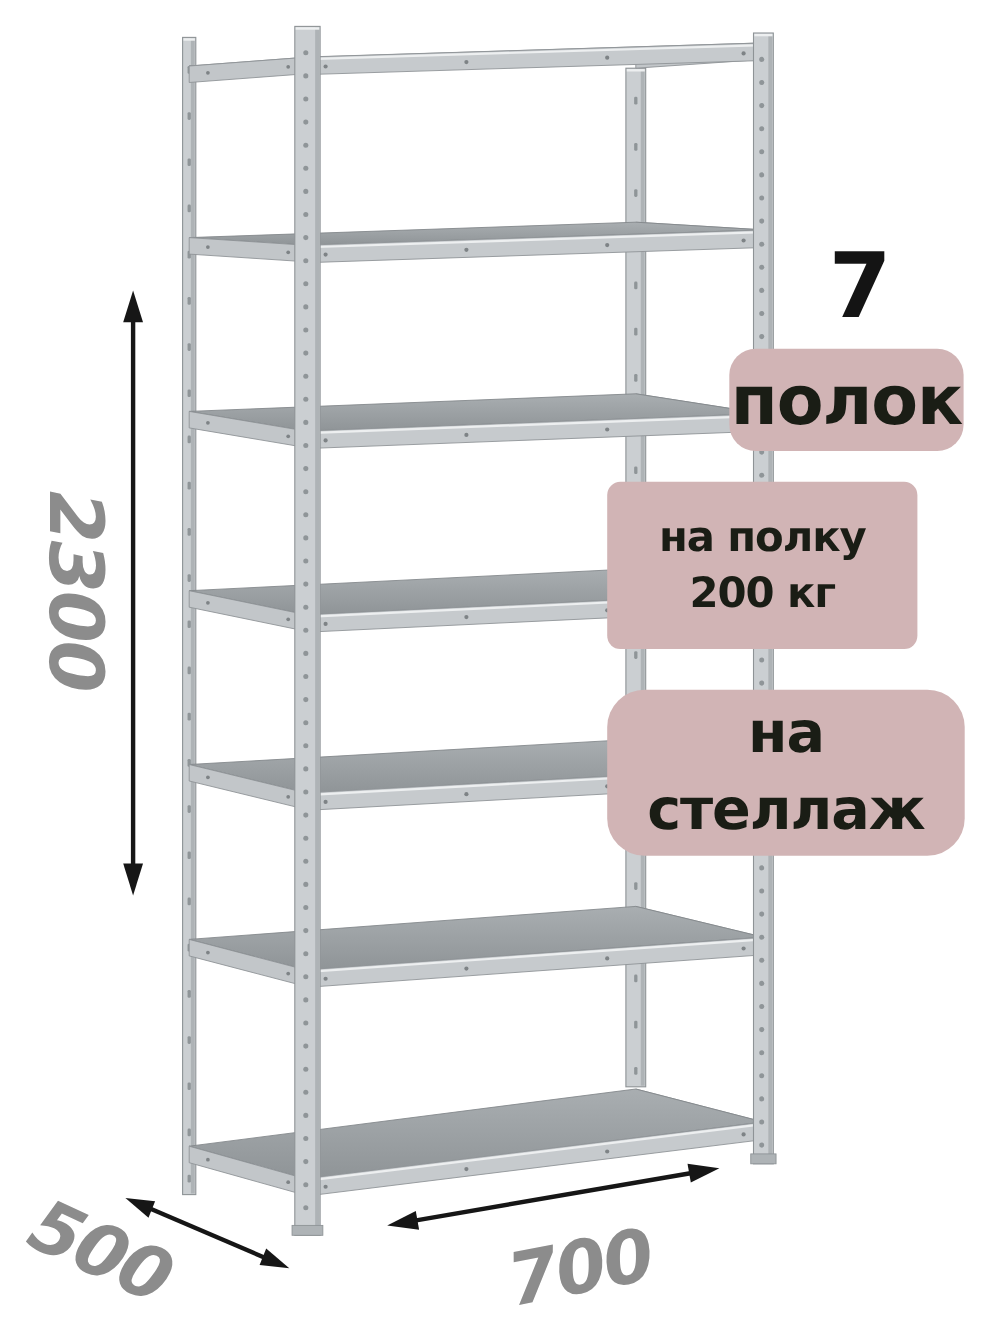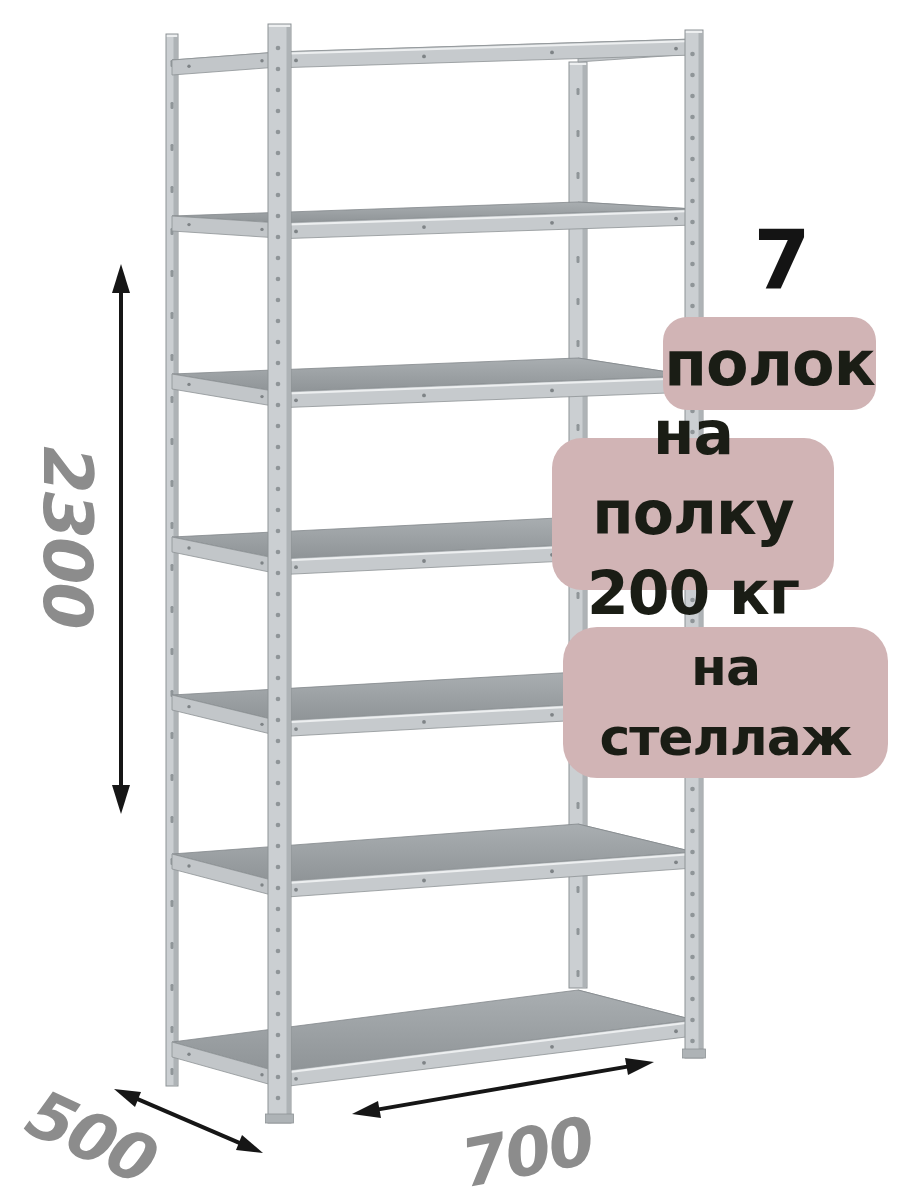--- a/index.html
+++ b/index.html
@@ -41,22 +41,22 @@
     position:absolute;
     background:var(--badge-bg,#d1b4b5);
     color:var(--badge-text,#1a1d15);
     font-weight:700;
     display:flex;flex-direction:column;
     align-items:center;justify-content:center;
     text-align:center;
     letter-spacing:-1px;
   }
   .badge-count{left:663px;top:301px;width:213px;height:93px;border-radius:24px;font-size:62px;margin-top:16px;}
-  .badge-per-shelf{left:552px;top:438px;width:282px;height:152px;border-radius:30px;font-size:60px;line-height:1.33;}
-  .badge-per-rack{left:552px;top:627px;width:325px;height:151px;border-radius:34px;font-size:52px;line-height:1.33;margin-left:11px;}
+  .badge-per-shelf{left:552px;top:438px;width:282px;height:152px;border-radius:12px;font-size:38px;line-height:1.33;}
+  .badge-per-rack{left:552px;top:627px;width:325px;height:151px;border-radius:34px;font-size:52px;line-height:1.33;}
 </style>
 </head>
 <body>
 
 <div class="canvas">
 
   <svg id="rack-svg" width="900" height="1200" viewBox="0 0 900 1200">
 
     <g>
       <line x1="121" y1="288" x2="121" y2="790" stroke="var(--arrow,#161616)" stroke-width="4"></line>

